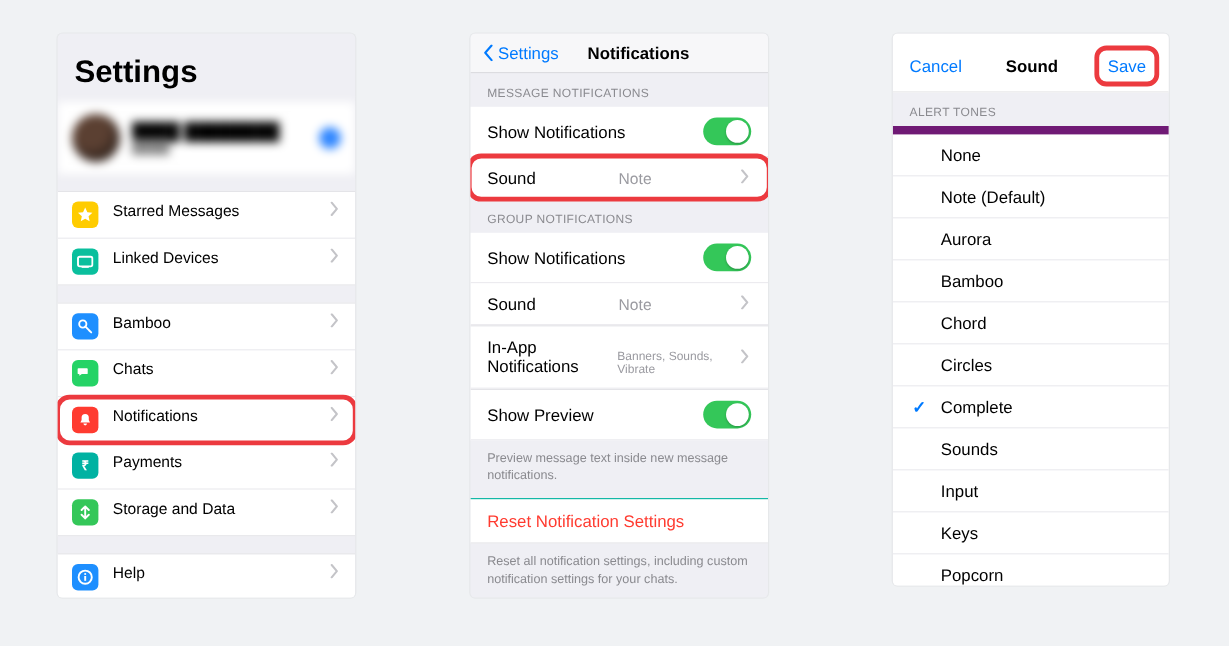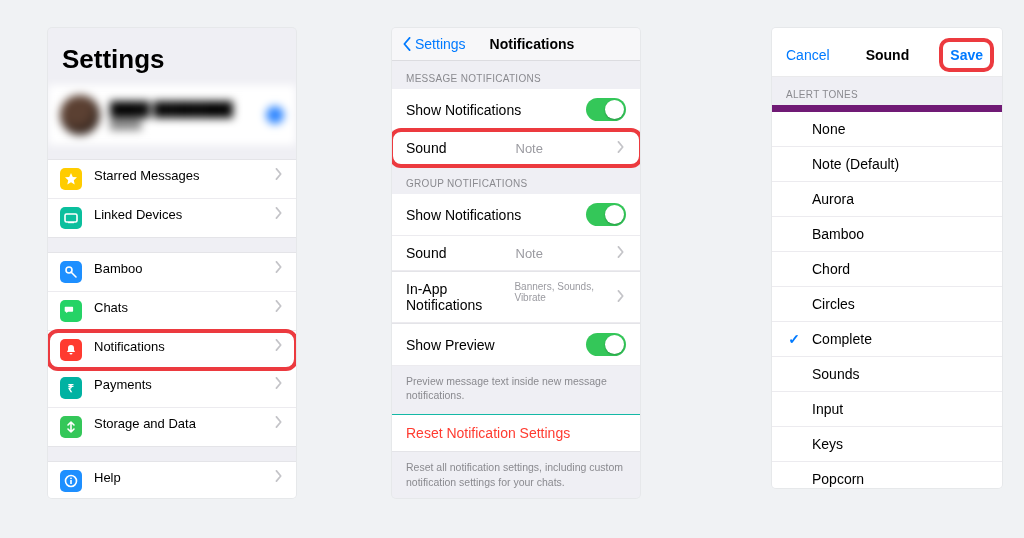--- a/index.html
+++ b/index.html
@@ -116,21 +116,21 @@
     padding: 12px 14px 5px;
     letter-spacing: 0.3px;
   }
   .row2 {
     background: #fff; display: flex; align-items: center;
     padding: 9px 14px;
     border-bottom: 1px solid #ecebef;
     font-size: 14px;
   }
   .row2 .value { margin-left: auto; color: #9a9aa0; font-size: 13px; margin-right: 4px; }
-  .row2 .sub { font-size: 10px; color: #9a9aa0; margin-top: 0; }
+  .row2 .sub { font-size: 10px; color: #9a9aa0; margin-top: 11px; }
   .row2-col { display:flex; flex-direction:row; }
   .toggle {
     width: 40px; height: 23px; border-radius: 12px;
     background: #34c759; position: relative; margin-left: auto;
     flex:none;
   }
   .toggle::after {
     content:""; position: absolute; right: 2px; top: 2px;
     width: 19px; height: 19px; border-radius: 50%;
     background: #fff; box-shadow: 0 1px 2px rgba(0,0,0,0.25);
@@ -157,21 +157,21 @@
 
   
   .p3 .nav3 {
     display:flex; align-items:center; justify-content:space-between;
     padding: 16px 14px 10px;
     background:#fff;
     border-bottom:1px solid #eaeaec;
     font-size:14px;
   }
   .p3 .nav3 .cancel { color:#007aff; }
-  .p3 .nav3 .save { color:#007aff; font-weight:700; position:relative; padding:3px 5px; }
+  .p3 .nav3 .save { color:#007aff; font-weight:400; position:relative; padding:3px 5px; }
   .p3 .nav3 .save::after {
     content:""; position:absolute; inset:-6px;
     border:4px solid #ec3a3f; border-radius:10px;
   }
   .p3 .nav3 .title3 { font-weight:600; }
   .p3 .list {
     background:#fff;
     border-top:7px solid #701a75;
     border-bottom:1px solid #e4e4e8;
   }
@@ -364,21 +364,21 @@
     </div>
     <div class="footer-text">Preview message text inside new message notifications.</div>
 
     <div class="reset-link">Reset Notification Settings</div>
     <div class="footer-text">Reset all notification settings, including custom notification settings for your chats.</div>
 
     <div class="tabbar" id="tab2"></div>
     <div class="home-ind"></div>
   </div>
 
-  <div class="phone p3" style="left:772px; top:28px;">
+  <div class="phone p3" style="left:744px; top:28px;">
     <div class="status-spacer"></div>
     <div class="nav3">
       <span class="cancel">Cancel</span>
       <span class="title3">Sound</span>
       <span class="save">Save</span>
     </div>
     <div class="section-header">ALERT TONES</div>
     <div class="list" id="s3-list">
         <div class="opt">
           <span>None</span>

